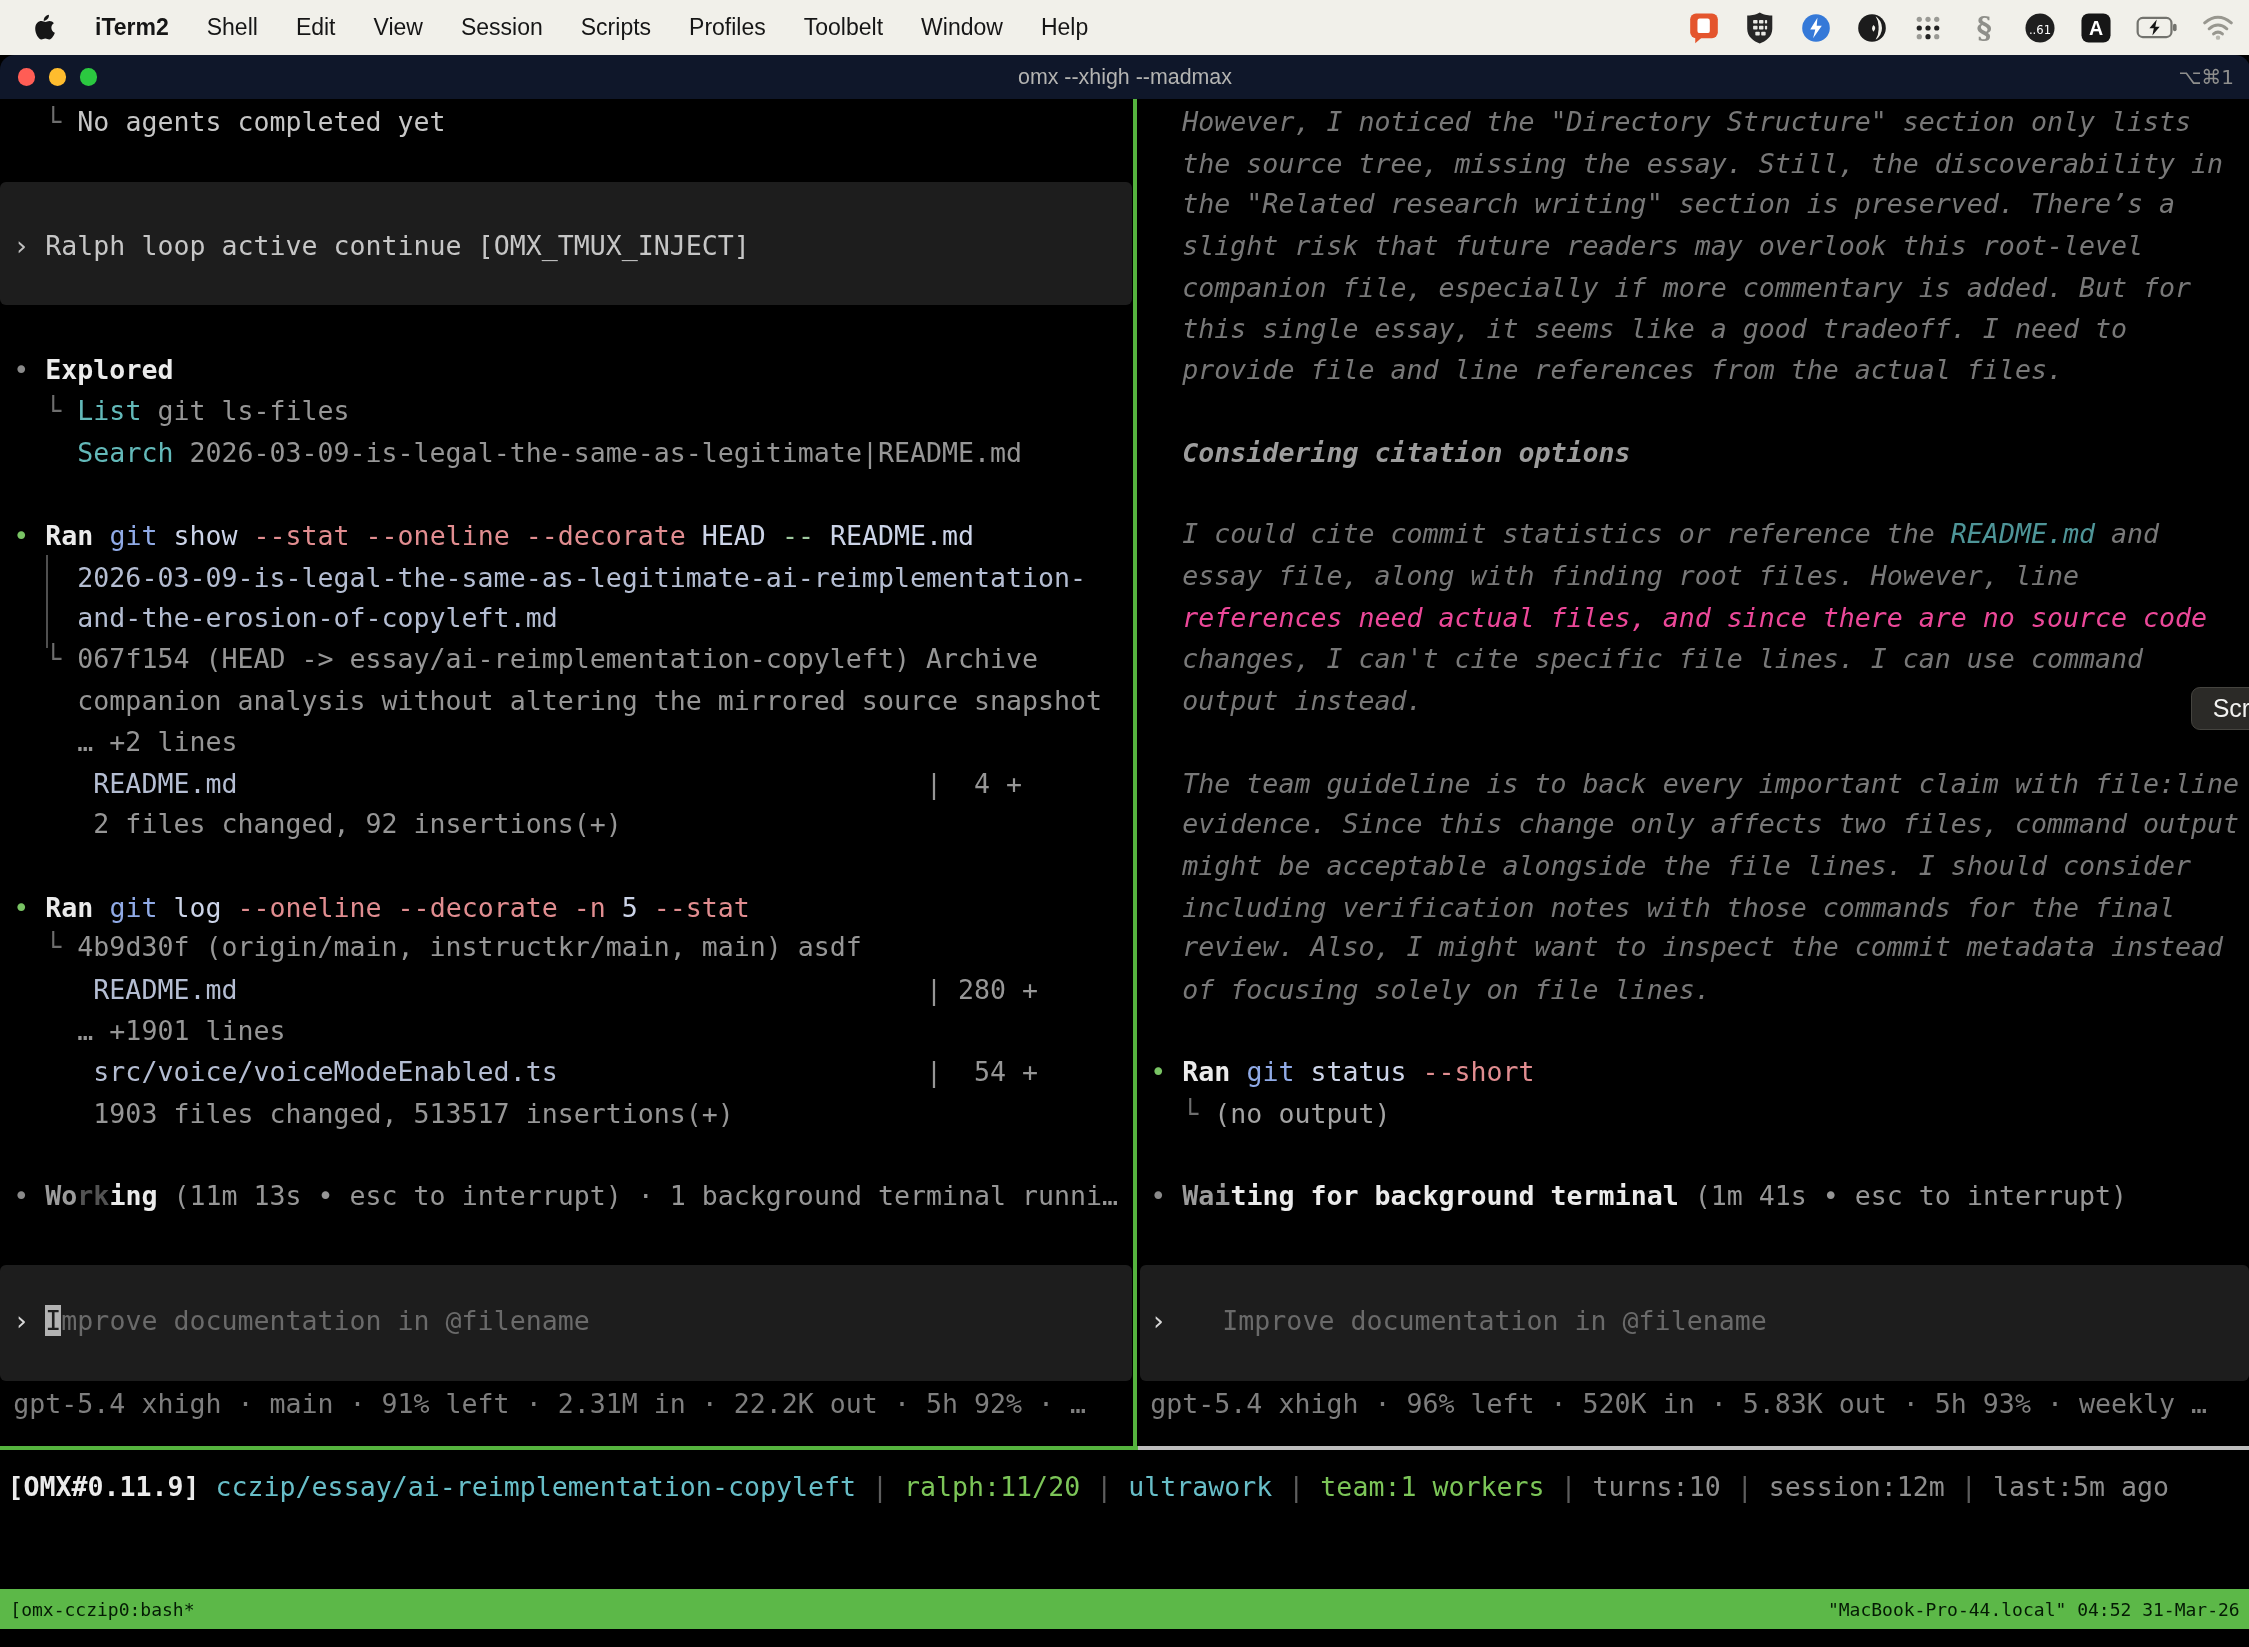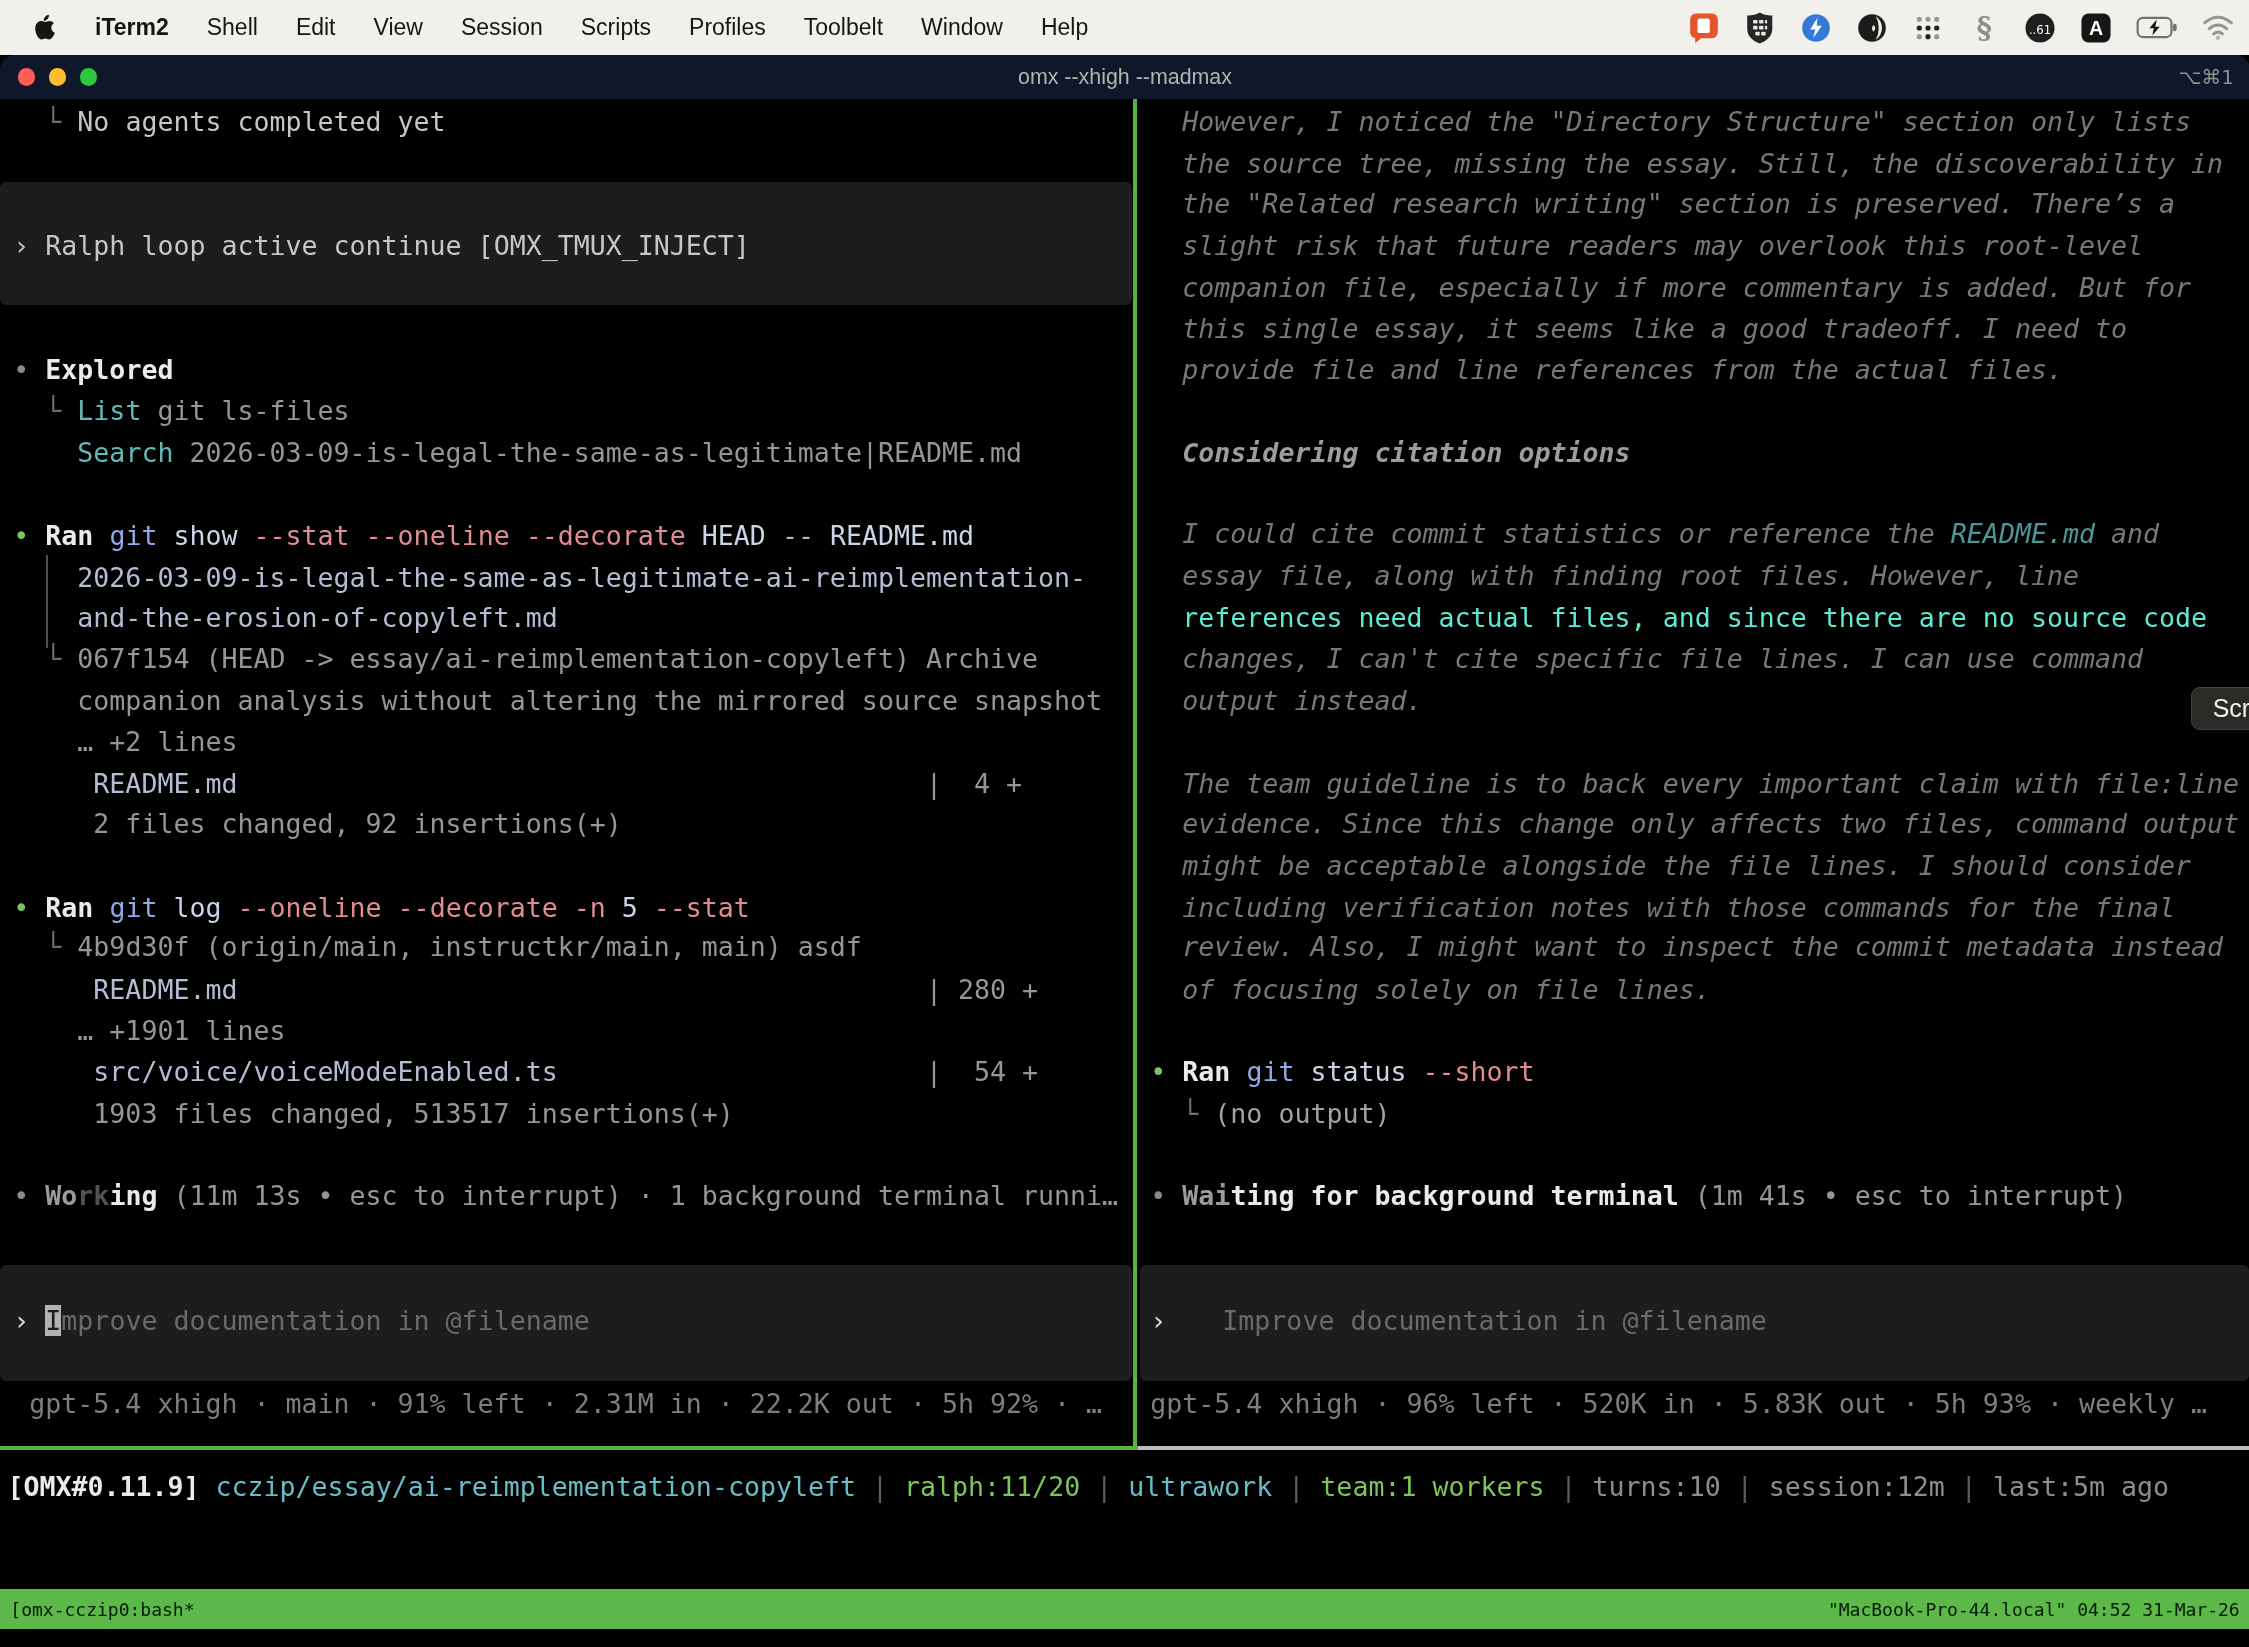--- a/index.html
+++ b/index.html
@@ -184,42 +184,42 @@
           <div class="term-line" style="top: 664px; left: 13.3px;"><span style="color: rgb(180, 189, 210);">     README.md</span><span style="color: rgb(150, 150, 150);">                                           |  4 +</span></div>
           <div class="term-line" style="top: 704px; left: 13.3px;"><span style="color: rgb(150, 150, 150);">     2 files changed, 92 insertions(+)</span></div>
           <div class="term-line" style="top: 788px; left: 13.3px;"><span style="color: rgb(121, 196, 100);">• </span><span style="color: rgb(235, 235, 235); font-weight: bold;">Ran</span><span style="color: rgb(198, 198, 198);"> </span><span style="color: rgb(144, 170, 230);">git</span><span style="color: rgb(204, 212, 232);"> log </span><span style="color: rgb(225, 141, 144);">--oneline --decorate </span><span style="color: rgb(225, 141, 144);">-n </span><span style="color: rgb(204, 212, 232);">5 </span><span style="color: rgb(225, 141, 144);">--stat</span></div>
           <div class="term-line" style="top: 827px; left: 13.3px;"><span style="color: rgb(110, 110, 110);">  └ </span><span style="color: rgb(150, 150, 150);">4b9d30f (origin/main, instructkr/main, main) asdf</span></div>
           <div class="term-line" style="top: 870px; left: 13.3px;"><span style="color: rgb(180, 189, 210);">     README.md</span><span style="color: rgb(150, 150, 150);">                                           | 280 +</span></div>
           <div class="term-line" style="top: 911px; left: 13.3px;"><span style="color: rgb(150, 150, 150);">    … +1901 lines</span></div>
           <div class="term-line" style="top: 952px; left: 13.3px;"><span style="color: rgb(180, 189, 210);">     src/voice/voiceModeEnabled.ts</span><span style="color: rgb(150, 150, 150);">                       |  54 +</span></div>
           <div class="term-line" style="top: 994px; left: 13.3px;"><span style="color: rgb(150, 150, 150);">     1903 files changed, 513517 insertions(+)</span></div>
           <div class="term-line" style="top: 1076px; left: 13.3px;"><span style="color: rgb(138, 138, 138);">• </span><span style="color: rgb(155, 155, 155); font-weight: bold;">Wo</span><span style="color: rgb(82, 82, 82); font-weight: bold;">rk</span><span style="color: rgb(235, 235, 235); font-weight: bold;">ing</span><span style="color: rgb(150, 150, 150);"> (11m 13s • esc to interrupt) · 1 background terminal runni…</span></div>
           <div class="term-line" style="top: 1201px; left: 13.3px;"><span style="color: rgb(216, 216, 216);">› </span><span style="color: rgb(29, 29, 29); background: rgb(178, 178, 178);">I</span><span style="color: rgb(106, 106, 106);">mprove documentation in @filename</span></div>
-          <div class="term-line" style="top: 1284px; left: 13.3px; margin-left: 16px;"><span style="color: rgb(126, 126, 126);">gpt-5.4 xhigh · main · 91% left · 2.31M in · 22.2K out · 5h 92% · …</span></div>
+          <div class="term-line" style="top: 1284px; left: 13.3px;"><span style="color: rgb(126, 126, 126);">gpt-5.4 xhigh · main · 91% left · 2.31M in · 22.2K out · 5h 92% · …</span></div>
         </div>
     </div>
 
     <div class="vdivider"></div>
     <div class="hborder-left"></div>
     <div class="hborder-right"></div>
 
     <div class="pane" id="right-pane">
       <div class="cmd-box" style="left:0;top:1166px;width:1109px;height:116px"></div>
       <div id="right-pane-lines">
           <div class="term-line" style="top: 2.2px; left: 10.3px;"><span style="color: rgb(120, 120, 120); font-style: italic;">  However, I noticed the "Directory Structure" section only lists</span></div>
           <div class="term-line" style="top: 44px; left: 10.3px;"><span style="color: rgb(120, 120, 120); font-style: italic;">  the source tree, missing the essay. Still, the discoverability in</span></div>
           <div class="term-line" style="top: 84px; left: 10.3px;"><span style="color: rgb(120, 120, 120); font-style: italic;">  the "Related research writing" section is preserved. There’s a</span></div>
           <div class="term-line" style="top: 126px; left: 10.3px;"><span style="color: rgb(120, 120, 120); font-style: italic;">  slight risk that future readers may overlook this root-level</span></div>
           <div class="term-line" style="top: 168px; left: 10.3px;"><span style="color: rgb(120, 120, 120); font-style: italic;">  companion file, especially if more commentary is added. But for</span></div>
           <div class="term-line" style="top: 209px; left: 10.3px;"><span style="color: rgb(120, 120, 120); font-style: italic;">  this single essay, it seems like a good tradeoff. I need to</span></div>
           <div class="term-line" style="top: 250px; left: 10.3px;"><span style="color: rgb(120, 120, 120); font-style: italic;">  provide file and line references from the actual files.</span></div>
           <div class="term-line" style="top: 333px; left: 10.3px;"><span style="color: rgb(157, 157, 157); font-weight: bold; font-style: italic;">  Considering citation options</span></div>
           <div class="term-line" style="top: 414px; left: 10.3px;"><span style="color: rgb(120, 120, 120); font-style: italic;">  I could cite commit statistics or reference the </span><span style="color: rgb(78, 149, 152); font-style: italic;">README.md</span><span style="color: rgb(120, 120, 120); font-style: italic;"> and</span></div>
           <div class="term-line" style="top: 456px; left: 10.3px;"><span style="color: rgb(120, 120, 120); font-style: italic;">  essay file, along with finding root files. However, line</span></div>
-          <div class="term-line" style="top: 498px; left: 10.3px;"><span style="color: #5eead4; ">  references need actual files, and since there are no source code</span></div>
+          <div class="term-line" style="top: 498px; left: 10.3px;"><span style="color: #ec4899; font-style: italic;">  references need actual files, and since there are no source code</span></div>
           <div class="term-line" style="top: 539px; left: 10.3px;"><span style="color: rgb(120, 120, 120); font-style: italic;">  changes, I can't cite specific file lines. I can use command</span></div>
           <div class="term-line" style="top: 581px; left: 10.3px;"><span style="color: rgb(120, 120, 120); font-style: italic;">  output instead.</span></div>
           <div class="term-line" style="top: 664px; left: 10.3px;"><span style="color: rgb(120, 120, 120); font-style: italic;">  The team guideline is to back every important claim with file:line</span></div>
           <div class="term-line" style="top: 704px; left: 10.3px;"><span style="color: rgb(120, 120, 120); font-style: italic;">  evidence. Since this change only affects two files, command output</span></div>
           <div class="term-line" style="top: 746px; left: 10.3px;"><span style="color: rgb(120, 120, 120); font-style: italic;">  might be acceptable alongside the file lines. I should consider</span></div>
           <div class="term-line" style="top: 788px; left: 10.3px;"><span style="color: rgb(120, 120, 120); font-style: italic;">  including verification notes with those commands for the final</span></div>
           <div class="term-line" style="top: 827px; left: 10.3px;"><span style="color: rgb(120, 120, 120); font-style: italic;">  review. Also, I might want to inspect the commit metadata instead</span></div>
           <div class="term-line" style="top: 870px; left: 10.3px;"><span style="color: rgb(120, 120, 120); font-style: italic;">  of focusing solely on file lines.</span></div>
           <div class="term-line" style="top: 952px; left: 10.3px;"><span style="color: rgb(121, 196, 100);">• </span><span style="color: rgb(235, 235, 235); font-weight: bold;">Ran</span><span style="color: rgb(198, 198, 198);"> </span><span style="color: rgb(144, 170, 230);">git</span><span style="color: rgb(204, 212, 232);"> status </span><span style="color: rgb(225, 141, 144);">--short</span></div>
           <div class="term-line" style="top: 994px; left: 10.3px;"><span style="color: rgb(110, 110, 110);">  └ </span><span style="color: #a3a3a3;">(no output)</span></div>

